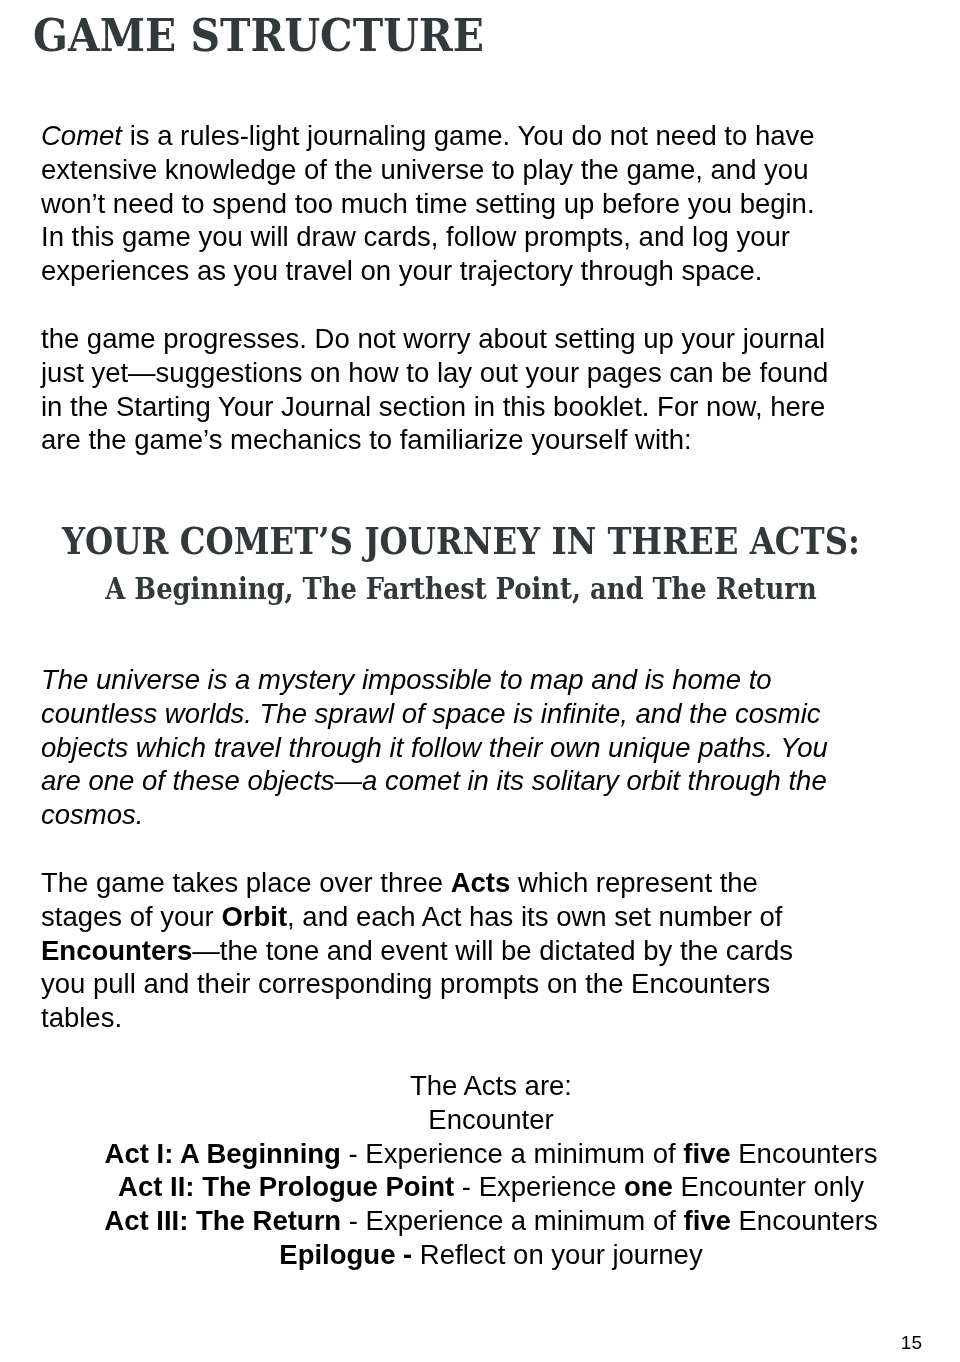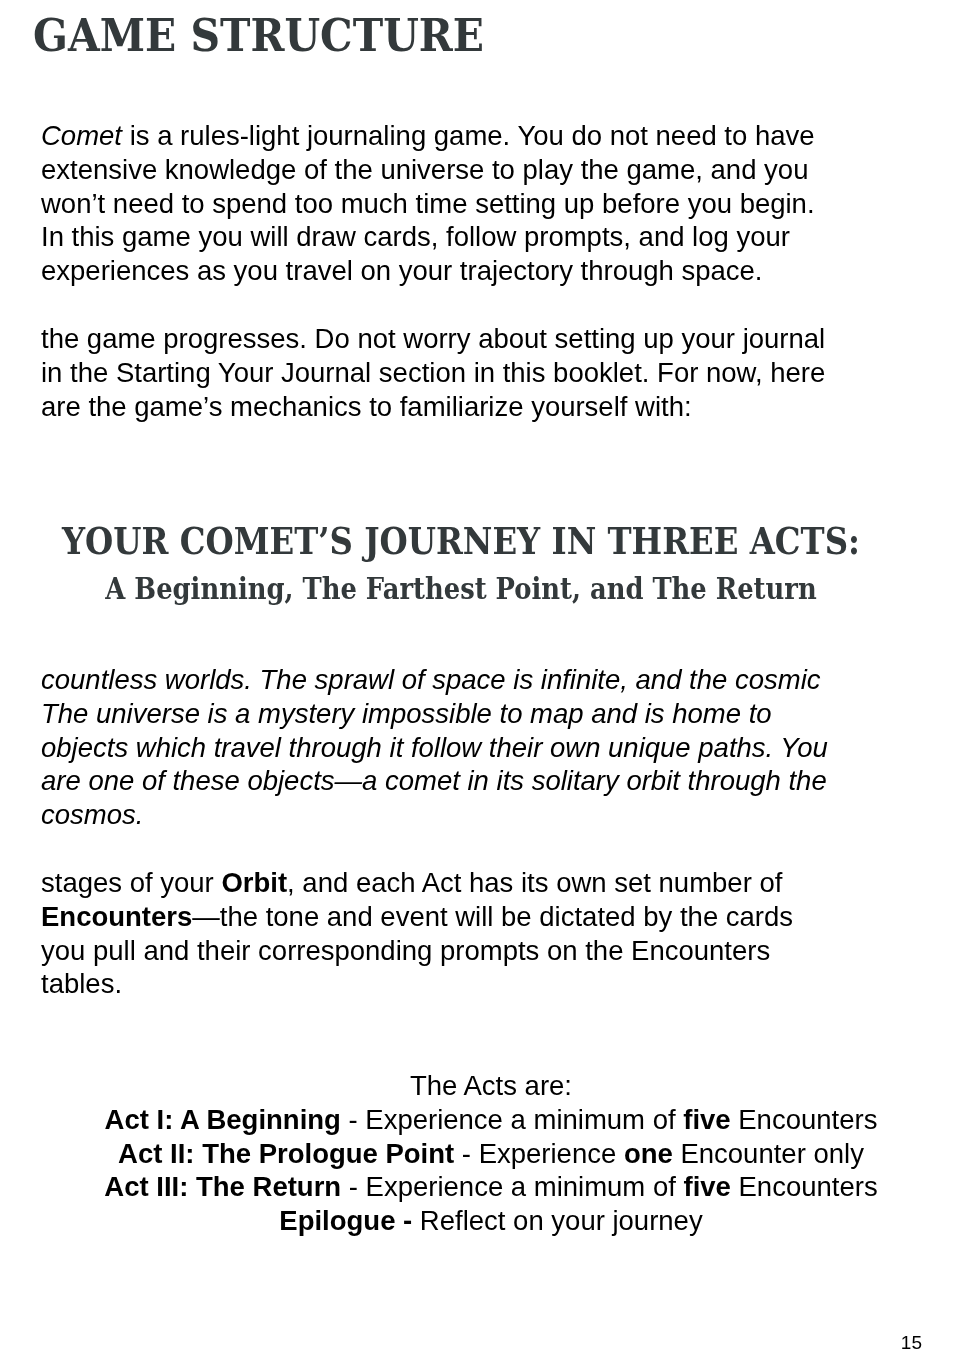--- a/index.html
+++ b/index.html
@@ -47,44 +47,47 @@
   <p class="body p1">
     <span class="ln"><i>Comet</i><span> is a rules-light journaling game. You do not need to have</span></span>
     <span class="ln">extensive knowledge of the universe to play the game, and you</span>
     <span class="ln">won’t need to spend too much time setting up before you begin.</span>
     <span class="ln">In this game you will draw cards, follow prompts, and log your</span>
     <span class="ln">experiences as you travel on your trajectory through space.</span>
   </p>
 
   <p class="body p2">
     <span class="ln">the game progresses. Do not worry about setting up your journal</span>
+    <span class="ln">just yet—suggestions on how to lay out your pages can be found</span>
     <span class="ln">in the Starting Your Journal section in this booklet. For now, here</span>
     <span class="ln">are the game’s mechanics to familiarize yourself with:</span>
   </p>
 
   <h2 class="h2 h2a">YOUR COMET’S JOURNEY IN THREE ACTS:</h2>
   <h3 class="h2 h2b">A Beginning, The Farthest Point, and The Return</h3>
 
   <p class="body p3">
+    <span class="ln">The universe is a mystery impossible to map and is home to</span>
     <span class="ln">countless worlds. The sprawl of space is infinite, and the cosmic</span>
-    <span class="ln">The universe is a mystery impossible to map and is home to</span>
     <span class="ln">objects which travel through it follow their own unique paths. You</span>
     <span class="ln">are one of these objects—a comet in its solitary orbit through the</span>
     <span class="ln">cosmos.</span>
   </p>
 
   <p class="body p4">
+    <span class="ln"><span>The game takes place over three </span><b>Acts</b><span> which represent the</span></span>
     <span class="ln"><span>stages of your </span><b>Orbit</b><span>, and each Act has its own set number of</span></span>
     <span class="ln"><b>Encounters</b><span>—the tone and event will be dictated by the cards</span></span>
     <span class="ln">you pull and their corresponding prompts on the Encounters</span>
     <span class="ln">tables.</span>
   </p>
 
   <div class="body p5">
     <span class="ln">The Acts are:</span>
+    <span class="ln">Encounter</span>
     <span class="ln"><b>Act I: A Beginning</b><span> - Experience a minimum of </span><b>five</b><span> Encounters</span></span>
     <span class="ln"><b>Act II: The Prologue Point</b><span> - Experience </span><b>one</b><span> Encounter only</span></span>
     <span class="ln"><b>Act III: The Return</b><span> - Experience a minimum of </span><b>five</b><span> Encounters</span></span>
     <span class="ln"><b>Epilogue -</b><span> Reflect on your journey</span></span>
   </div>
 
   <div class="pagenum">15</div>
 </div>
 
 </body></html>

